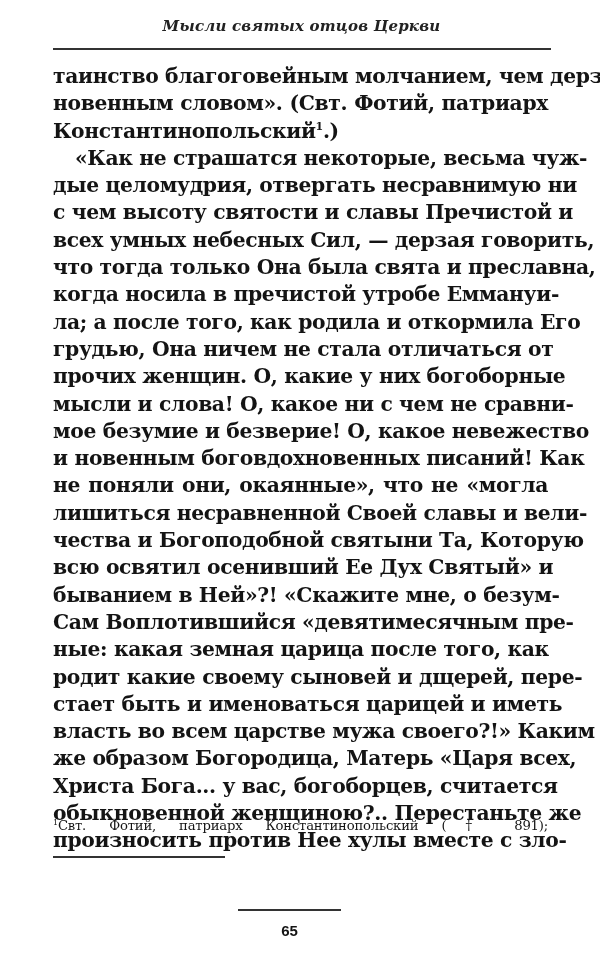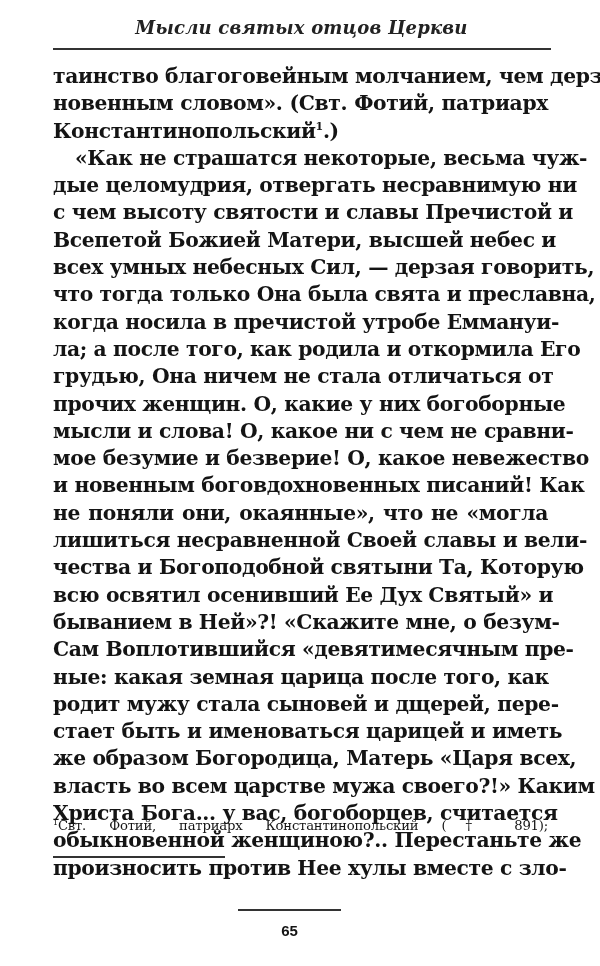--- a/index.html
+++ b/index.html
@@ -1,21 +1,21 @@
 <!DOCTYPE html>
 <html><head>
 <meta charset="utf-8">
 <style>
   html, body { margin: 0; padding: 0; background: #ffffff; }
   body { width: 600px; height: 966px; position: relative; overflow: hidden; color: #141414; }
   .page { position: absolute; left: 0; top: 0; width: 600px; height: 966px; }
   .running-head {
     position: absolute; left: 53px; width: 497px; top: 17px;
     text-align: center; font-family: "DejaVu Serif", serif; font-style: italic; font-weight: bold;
-    font-size: 18px; letter-spacing: 0.2px; color: #222;
+    font-size: 15px; letter-spacing: 0.2px; color: #222;
   }
   .head-rule { position: absolute; left: 53px; width: 498px; top: 48px; height: 2px; background: #333; }
   .body-text {
     position: absolute; left: 53px; width: 495px; top: 63px;
     font-family: "DejaVu Serif", serif; font-size: 20.3px; line-height: 27.3px;
     font-weight: bold; letter-spacing: -0.35px;
   }
   .line { display: block; white-space: nowrap; text-align: justify; text-align-last: justify; height: 27.3px; }
   .line.last { text-align-last: left; }
   .line.indent { padding-left: 22px; }
@@ -40,41 +40,40 @@
   <div class="running-head">Мысли святых отцов Церкви</div>
   <div class="head-rule"></div>
 
   <div class="body-text">
     <span class="line">таинство благоговейным молчанием, чем дерз-</span>
     <span class="line">новенным словом». (Свт. Фотий, патриарх</span>
     <span class="line last"><span>Константинопольский</span><sup>1</sup><span>.)</span></span>
     <span class="line indent">«Как не страшатся некоторые, весьма чуж-</span>
     <span class="line">дые целомудрия, отвергать несравнимую ни</span>
     <span class="line">с чем высоту святости и славы Пречистой и</span>
-    <span class="line">Всепетой Божией Матери, высшей небес и</span>
     <span class="line">всех умных небесных Сил, — дерзая говорить,</span>
     <span class="line">что тогда только Она была свята и преславна,</span>
     <span class="line">когда носила в пречистой утробе Еммануи-</span>
     <span class="line">ла; а после того, как родила и откормила Его</span>
     <span class="line">грудью, Она ничем не стала отличаться от</span>
     <span class="line">прочих женщин. О, какие у них богоборные</span>
     <span class="line">мысли и слова! О, какое ни с чем не сравни-</span>
     <span class="line">мое безумие и безверие! О, какое невежество</span>
     <span class="line">и новенным боговдохновенных писаний! Как</span>
     <span class="line">не поняли они, окаянные», что не «могла</span>
     <span class="line">лишиться несравненной Своей славы и вели-</span>
     <span class="line">чества и Богоподобной святыни Та, Которую</span>
     <span class="line">всю освятил осенивший Ее Дух Святый» и</span>
     <span class="line">быванием в Ней»?! «Скажите мне, о безум-</span>
     <span class="line">Сам Воплотившийся «девятимесячным пре-</span>
     <span class="line">ные: какая земная царица после того, как</span>
-    <span class="line">родит мужу стала сыновей и дщерей, пере-</span>
+    <span class="line">родит какие своему сыновей и дщерей, пере-</span>
     <span class="line">стает быть и именоваться царицей и иметь</span>
+    <span class="line">власть во всем царстве мужа своего?!» Каким</span>
     <span class="line">же образом Богородица, Матерь «Царя всех,</span>
-    <span class="line">власть во всем царстве мужа своего?!» Каким</span>
     <span class="line">Христа Бога... у вас, богоборцев, считается</span>
     <span class="line">обыкновенной женщиною?.. Перестаньте же</span>
     <span class="line">произносить против Нее хулы вместе с зло-</span>
   </div>
 
   <div class="fn-rule"></div>
   <div class="footnote">
     <span class="line"><sup>1</sup><span>Свт. Фотий, патриарх Константинопольский († 891);</span></span>
   </div>
 

